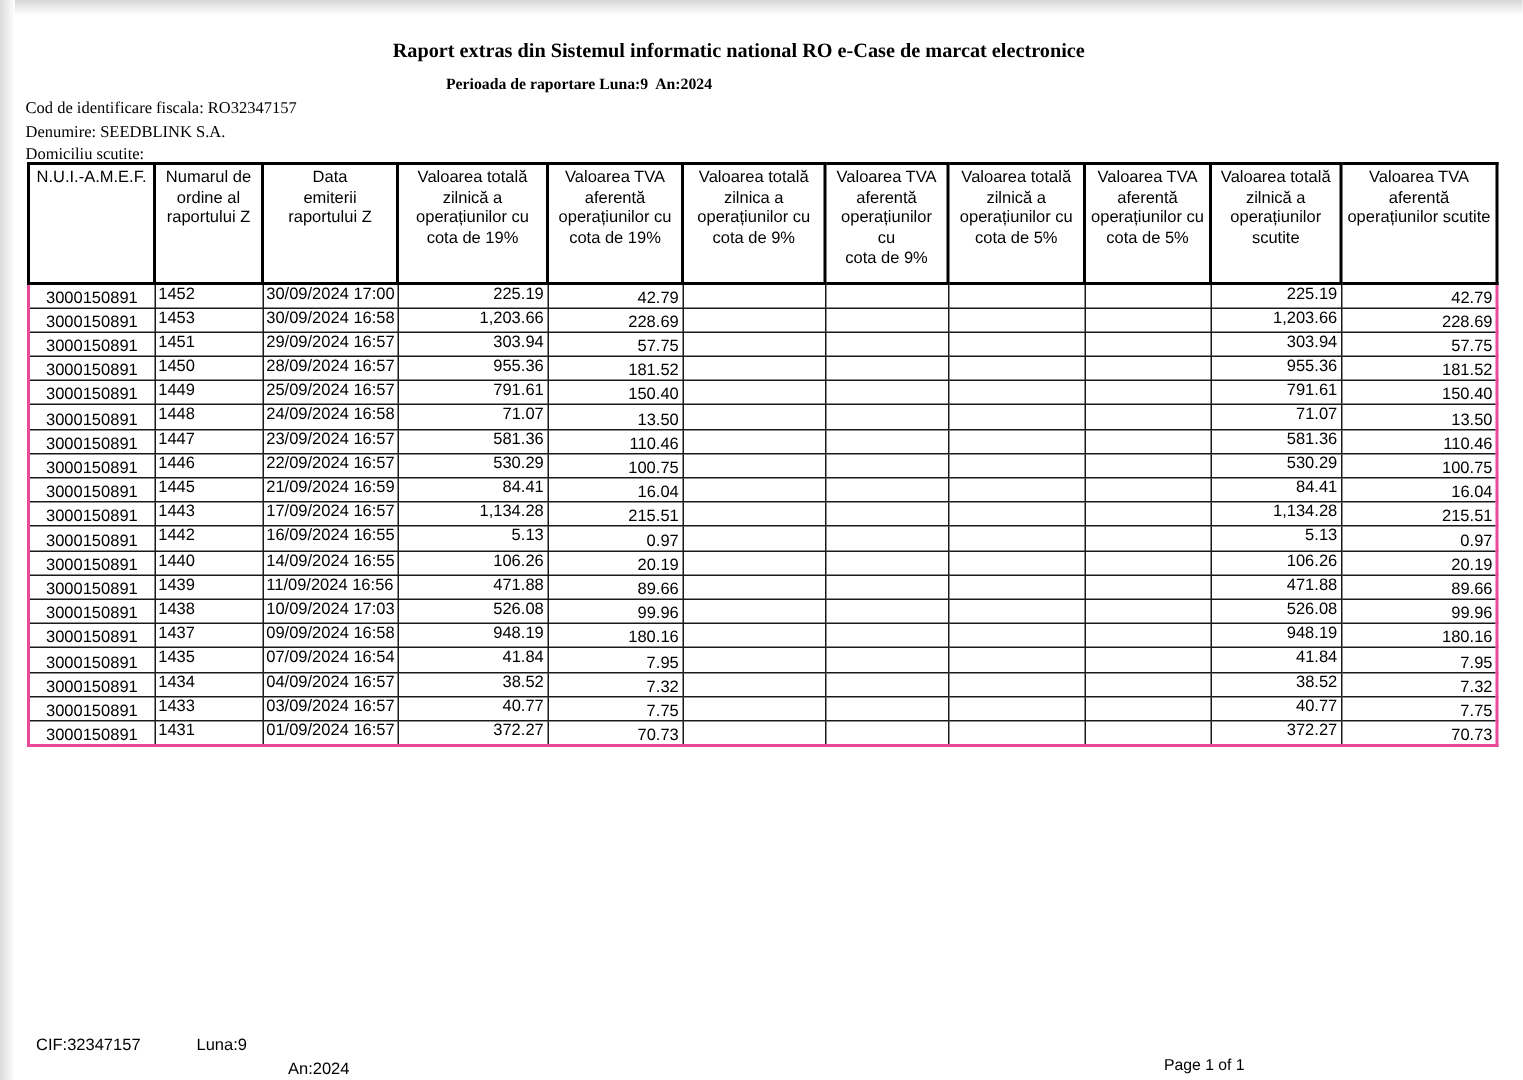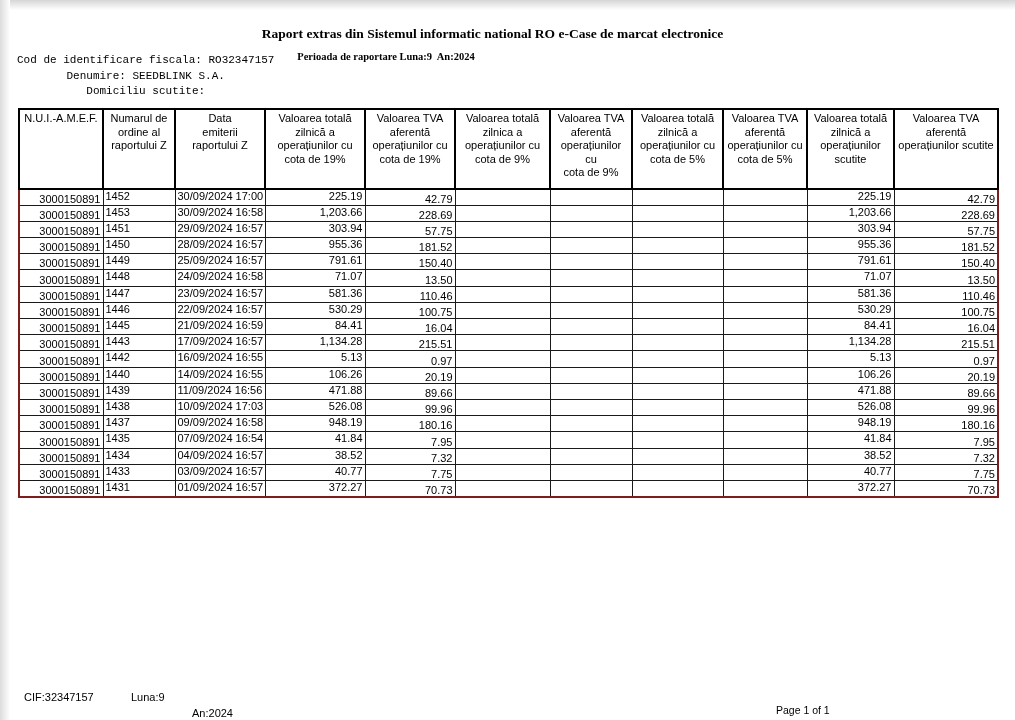--- a/index.html
+++ b/index.html
@@ -28,31 +28,31 @@
     font-weight: bold; font-size: 13.5px;
   }
   .report-subtitle {
     position: absolute; top: 51px; left: 0; width: 772px;
     text-align: center;
     font-family: "Liberation Serif", serif;
     font-weight: bold; font-size: 10.5px;
     white-space: pre;
   }
   .company-info {
-    position: absolute; top: 53px; left: 17px;
-    font-family: Liberation Mono, monospace;
-    font-size: 11px; line-height: 15.5px; text-align: center;
+    position: absolute; top: 65px; left: 17px;
+    font-family: Liberation Serif, serif;
+    font-size: 11px; line-height: 15.5px;
   }
   table.report-table {
     position: absolute; top: 108px; left: 18px;
     width: 979px;
     border-collapse: collapse;
     table-layout: fixed;
     font-size: 11px;
-    border: 2px solid #7f1d1d;
+    border: 2px solid #ec4899;
   }
   table.report-table th {
     border: 2px solid #000;
     font-weight: normal;
     text-align: center;
     vertical-align: top;
     white-space: pre-line;
     padding: 2px 1px 0 1px;
     height: 80px;
     font-size: 11px;
@@ -60,21 +60,21 @@
     overflow: hidden;
   }
   table.report-table td {
     border: 1px solid #1a1a1a;
     height: 16.2px;
     line-height: 12px;
     padding: 0 2px;
     overflow: hidden;
     white-space: nowrap;
   }
-  td.c0 { text-align: right;  vertical-align: bottom; padding-left: 3px; padding-bottom: 1px; }
+  td.c0 { text-align: center;  vertical-align: bottom; padding-left: 3px; padding-bottom: 1px; }
   td.c1 { text-align: left;  vertical-align: top;    padding-left: 3px; padding-top: 1px; margin-top: 30px; }
   td.c2 { text-align: left;  vertical-align: top;    padding-left: 3px; padding-top: 1px; }
   td.c3 { text-align: right; vertical-align: top;    padding-right: 7px; padding-top: 1px; }
   td.c4 { text-align: right; vertical-align: bottom; padding-right: 5px; padding-bottom: 1px; }
   td.c5, td.c6, td.c7, td.c8 { }
   td.c9 { text-align: right; vertical-align: top;    padding-right: 6px; padding-top: 1px; }
   td.c10{ text-align: right; vertical-align: bottom; padding-right: 5px; padding-bottom: 1px; }
   .footer-line { position: absolute; top: 691px; left: 0; width: 982px; height: 14px; font-size: 11px; }
   .footer-cif  { position: absolute; left: 24px;  top: 0; }
   .footer-luna { position: absolute; left: 131px; top: 0; }

